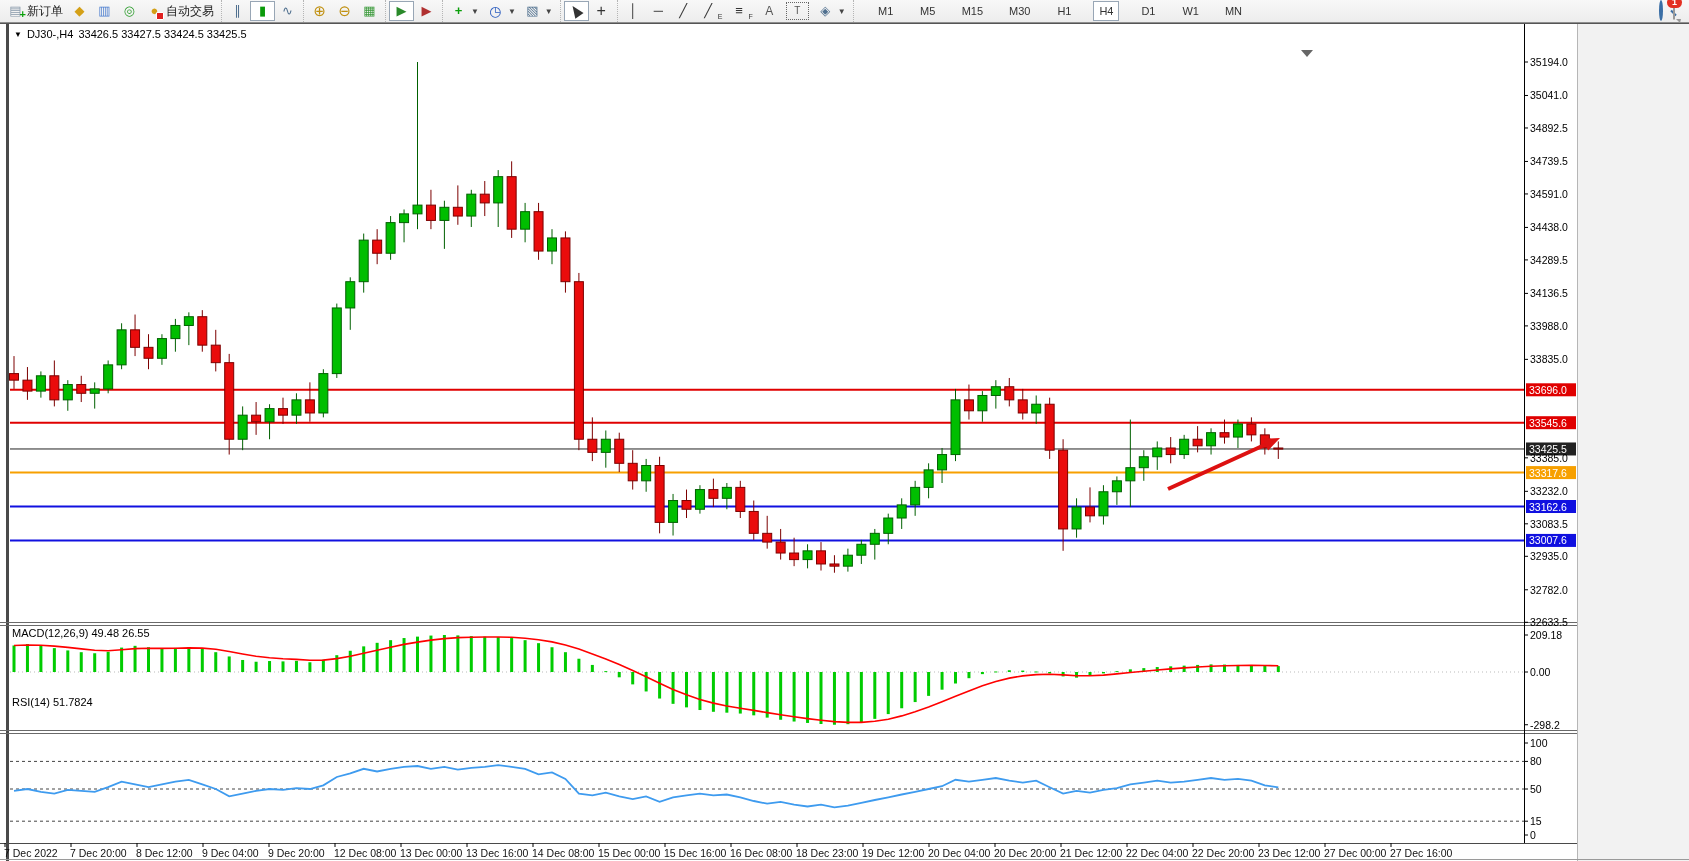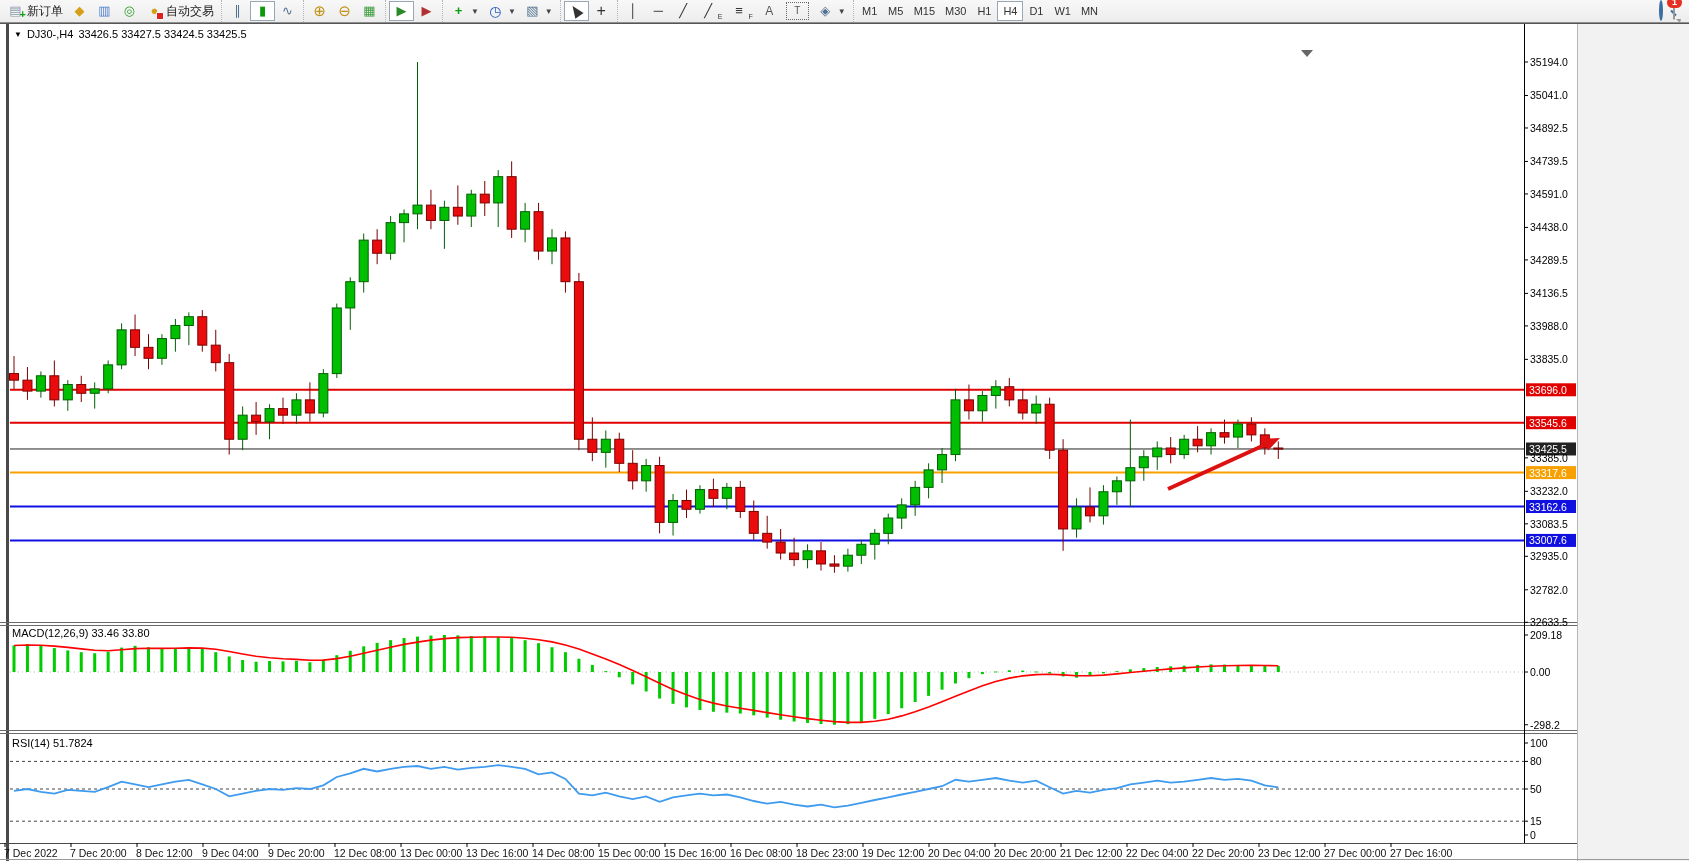--- a/index.html
+++ b/index.html
@@ -10,34 +10,34 @@
   .grp:first-child{border-left:none;}
   .tbtn{display:flex;align-items:center;gap:3px;height:20px;padding:0 3px;border:1px solid transparent;background:transparent;font-family:"Liberation Sans",sans-serif;font-size:12px;color:#222;cursor:default;}
   .tbtn.pressed{background:#ffffff;border:1px solid #98a6b5;}
   .ic{display:inline-flex;align-items:center;justify-content:center;width:17px;height:16px;font-size:13px;line-height:16px;position:relative;}
   .caret{font-size:8px;color:#444;margin-left:1px;}
   .plus-ov{position:absolute;right:-2px;bottom:-3px;color:#0a9f0a;font-weight:bold;font-size:11px;text-shadow:0 0 1px #fff;}
   .red-ov{position:absolute;right:-1px;bottom:-1px;width:6px;height:6px;background:#e02020;border-radius:1px;border:1px solid #fff;}
   .cursor-shape{width:0;height:0;border-left:5px solid transparent;border-right:5px solid transparent;border-bottom:12px solid #333;transform:rotate(-35deg);}
   .sub{font-size:7px;color:#333;margin-left:-2px;align-self:flex-end;}
   .tboxed{border:1px dotted #666;padding:0 2px;font-size:10px;}
-  .tfb{height:20px;min-width:26px;border:1px solid transparent;background:transparent;font-family:"Liberation Sans",sans-serif;font-size:11px;color:#333;padding:0 4px;}
+  .tfb{height:20px;min-width:26px;border:1px solid transparent;background:transparent;font-family:"Liberation Sans",sans-serif;font-size:11px;color:#333;padding:0 4px;margin-left:16px;}
   .tfb.act{background:#fff;border:1px solid #98a6b5;text-align:center;}
   #tb-right{margin-left:auto;display:flex;align-items:center;gap:10px;padding-right:14px;}
   .mag{position:relative;width:11px;height:11px;border:2px solid #3a6ea5;border-radius:50%;}
   .mag::after{content:"";position:absolute;left:9px;top:10px;width:7px;height:2px;background:#3a6ea5;transform:rotate(45deg);}
   .chat{position:relative;width:16px;height:12px;border:1px solid #999;border-radius:3px;background:#fdfdfd;}
   .chat::after{content:"";position:absolute;left:2px;bottom:-4px;border-left:4px solid transparent;border-right:1px solid transparent;border-top:4px solid #999;}
   .badge{position:absolute;right:-7px;top:-5px;min-width:11px;height:11px;border-radius:6px;background:#e33022;color:#fff;font-size:9px;line-height:11px;text-align:center;padding:0 2px;font-weight:bold;}
   
   #chart-title{position:absolute;left:14px;top:28px;font-size:11px;color:#000;display:flex;align-items:center;gap:5px;z-index:4;}
   #chart-title .tri{font-size:8px;color:#000;}
   .pane-label{position:absolute;font-size:11px;color:#000;z-index:4;}
   #macd-label{left:12px;top:627px;}
-  #rsi-label{left:12px;top:737px;}
+  #rsi-label{left:12px;top:696px;}
   #csvg{position:absolute;left:0;top:0;z-index:1;}
   svg text{font-family:"Liberation Sans",sans-serif;}
 </style>
 </head>
 <body>
 
 <div id="app">
 
   <div id="toolbar">
     <div class="grp">
@@ -160,21 +160,21 @@
         <span class="badge">1</span>
       </span>
     </div>
   </div>
 
   <div id="chart-title">
     <span class="tri">▼</span>
     <span>DJ30-,H4</span>
     <span>33426.5 33427.5 33424.5 33425.5</span>
   </div>
-  <div class="pane-label" id="macd-label">MACD(12,26,9) 33.46 33.80</div>
+  <div class="pane-label" id="macd-label">MACD(12,26,9) 49.48 26.55</div>
   <div class="pane-label" id="rsi-label">RSI(14) 51.7824</div>
 
   <svg id="csvg" width="1689" height="861">
       <rect x="0" y="23" width="1577" height="838" fill="#ffffff"></rect>
       <rect x="1577" y="23" width="112" height="838" fill="#f2f2f2"></rect>
       <line x1="1577.5" y1="23" x2="1577.5" y2="861" stroke="#b6b6b6"></line>
       <line x1="0" y1="23.5" x2="1689" y2="23.5" stroke="#555"></line>
       <rect x="6" y="24" width="3" height="837" fill="#4a4a4a"></rect>
       <line x1="0" y1="859.5" x2="1689" y2="859.5" stroke="#9a9a9a"></line>
       <line x1="0" y1="622.5" x2="1577" y2="622.5" stroke="#6a6a6a"></line>

